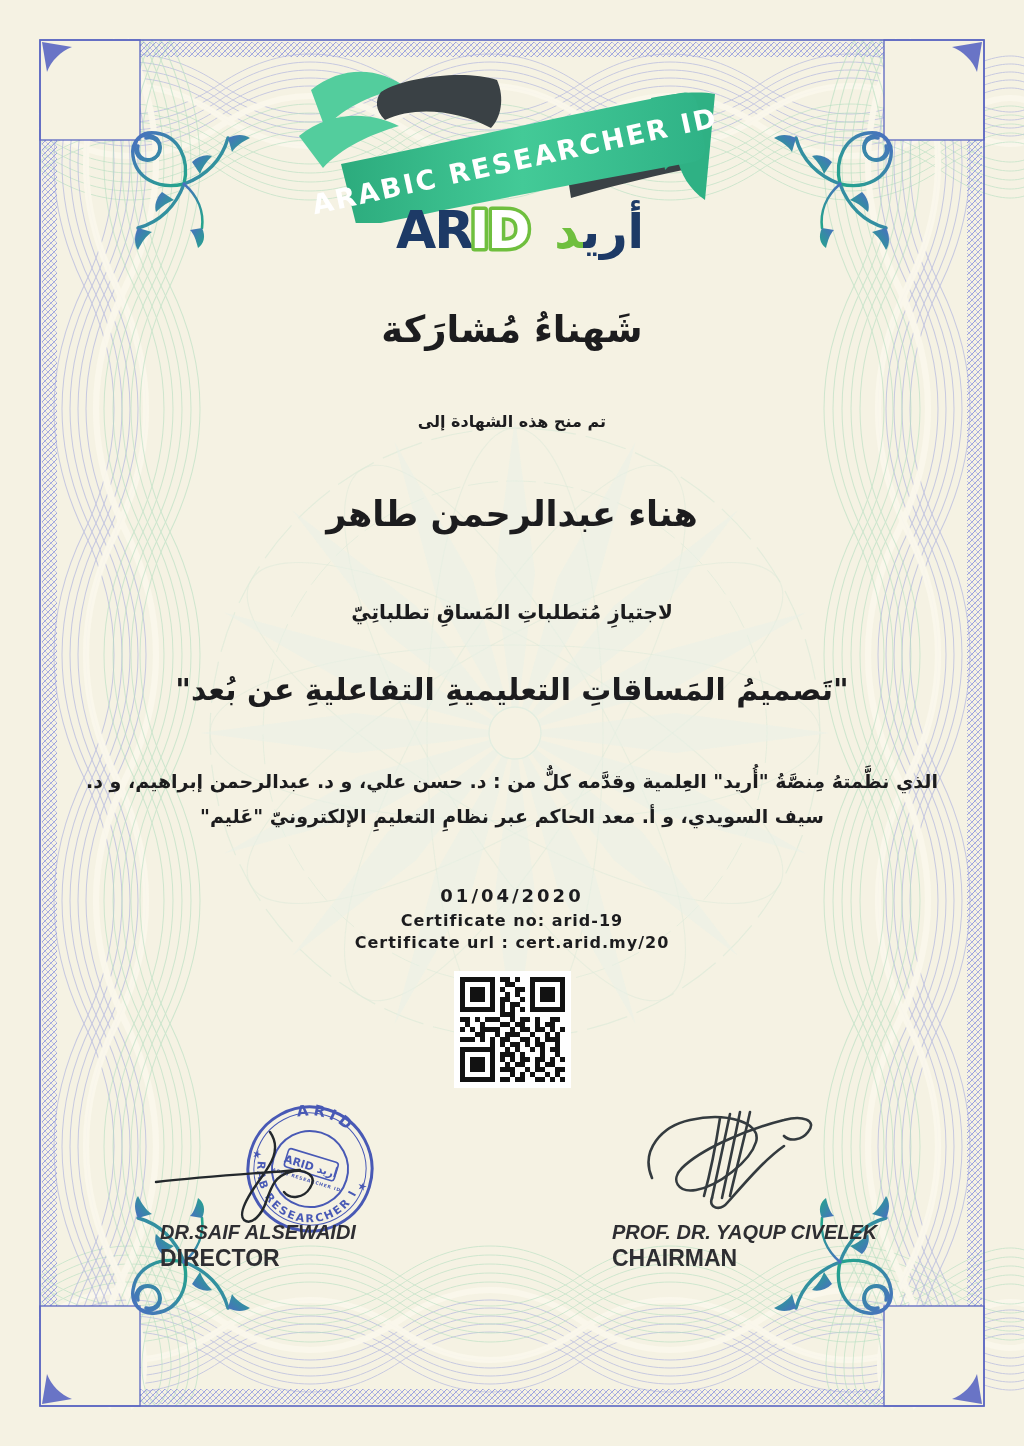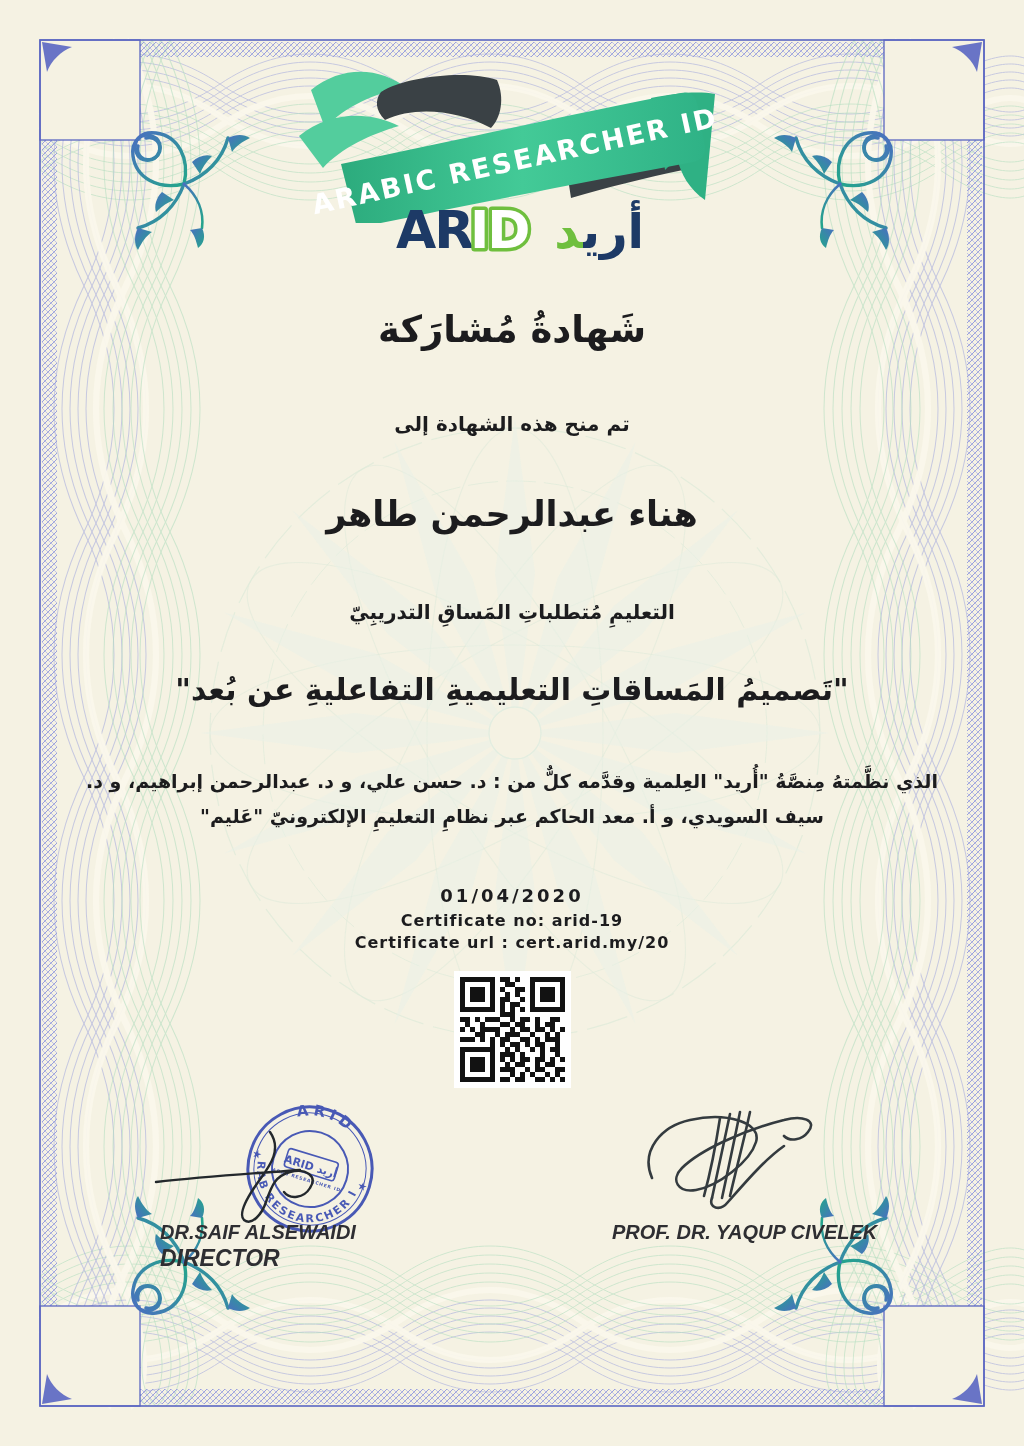--- a/index.html
+++ b/index.html
@@ -6,39 +6,39 @@
   .page{
     position:relative; width:1024px; height:1446px; overflow:hidden;
     background:var(--page-bg,#f5f2e3);
     font-family:"DejaVu Sans", sans-serif;
   }
   svg{display:block;}
   .abs{position:absolute;}
   .ctr{left:0;right:0;text-align:center;color:var(--ink,#1c1c1e);}
   .rtl{direction:rtl;}
   .title-ar{top:308px;font-size:37px;font-weight:bold;}
-  .granted{top:412px;font-size:20px;font-weight:bold;}
+  .granted{top:412px;font-size:16px;font-weight:bold;}
   .name-ar{top:494px;font-size:35px;font-weight:bold;}
   .completion{top:600px;font-size:20px;font-weight:bold;}
   .course{top:672px;font-size:30px;font-weight:bold;}
   .para{top:764px;font-size:19px;font-weight:bold;line-height:1.85;
         left:62px;right:62px;text-align:center;color:var(--ink,#1c1c1e);}
   .date{top:876px;font-size:18px;font-weight:bold;letter-spacing:3px;margin-top:9px;}
   .certline{font-size:16px;font-weight:bold;letter-spacing:1px;}
   .certno{top:911px;} .certurl{top:933px;}
   .qr{
     position:absolute;left:454px;top:971px;background:#ffffff;
     padding:6px;display:grid;grid-template-columns:repeat(21,5px);
     grid-auto-rows:5px;
   }
   .qm{background:#ffffff;} .qm.on{background:#121212;}
   .sigblock{position:absolute;color:#2e2e32;}
   .signame{font-family:"Liberation Sans", sans-serif;font-style:italic;
            font-weight:800;font-size:20px;line-height:1.25;letter-spacing:0;}
-  .sigrole{font-family:"Liberation Sans", sans-serif;font-style:italic;
+  .sigrole{font-family:"Liberation Sans", sans-serif;
            font-weight:800;font-size:23px;}
   .ribbon-text{fill:#ffffff;font-family:"DejaVu Sans", sans-serif;
            font-weight:bold;letter-spacing:2.5px;}
 </style>
 </head>
 <body>
 
 <div class="page">
 
   <svg class="abs" style="left:0;top:0" width="1024" height="1446" viewBox="0 0 1024 1446">
@@ -189,24 +189,24 @@
           <stop offset="0.32" stop-color="#6fbf3e"></stop>
         <stop offset="0.32" stop-color="#1d3a66"></stop>
           <stop offset="1" stop-color="#1d3a66"></stop>
       </linearGradient>
     </defs>
     <text x="0" y="50" font-size="52" font-weight="bold" fill="#1d3a66" font-family="DejaVu Sans, sans-serif" letter-spacing="-2">AR</text>
     <text x="74" y="50" font-size="52" font-weight="bold" fill="#ffffff" font-family="DejaVu Sans, sans-serif" letter-spacing="-2" style="paint-order:stroke;stroke:#6fbf3e;stroke-width:7;stroke-linejoin:round">ID</text>
     <text x="248" y="50" text-anchor="end" font-size="48" font-weight="bold" font-family="DejaVu Sans, sans-serif" fill="url(#lgAr)">أريد</text>
   </svg>
 
-  <div class="abs ctr rtl title-ar">شَهادةُ مُشارَكة</div>
+  <div class="abs ctr rtl title-ar">شَهناءُ مُشارَكة</div>
   <div class="abs ctr rtl granted">تم منح هذه الشهادة إلى</div>
   <div class="abs ctr rtl name-ar">هناء عبدالرحمن طاهر</div>
-  <div class="abs ctr rtl completion">التعليمِ مُتطلباتِ المَساقِ التدريبِيّ</div>
+  <div class="abs ctr rtl completion">لاجتيازِ مُتطلباتِ المَساقِ تطلباتِيّ</div>
   <div class="abs ctr rtl course">"تَصميمُ المَساقاتِ التعليميةِ التفاعليةِ عن بُعد"</div>
   <div class="abs rtl para">الذي نظَّمتهُ مِنصَّةُ "أُريد" العِلمية وقدَّمه كلٌّ من : د. حسن علي، و د. عبدالرحمن إبراهيم، و د. سيف السويدي، و أ. معد الحاكم عبر نظامِ التعليمِ الإلكترونيّ "عَليم"</div>
   <div class="abs ctr date">01/04/2020</div>
   <div class="abs ctr certline certno">
     <span>Certificate no:</span>
     <span>arid-19</span>
   </div>
   <div class="abs ctr certline certurl">
     <span>Certificate url :</span>
     <span>cert.arid.my/20</span>
@@ -695,15 +695,16 @@
       <path d="M80,100 C76,110 88,114 96,104 C112,86 132,62 152,48"></path>
     </g>
   </svg>
 
   <div class="sigblock" style="left:160px;top:1220px">
     <div class="signame">DR.SAIF ALSEWAIDI</div>
     <div class="sigrole">DIRECTOR</div>
   </div>
   <div class="sigblock" style="left:612px;top:1220px">
     <div class="signame">PROF. DR. YAQUP CIVELEK</div>
+    <div class="sigrole">CHAIRMAN</div>
   </div>
 
 </div>
 
 </body></html>

